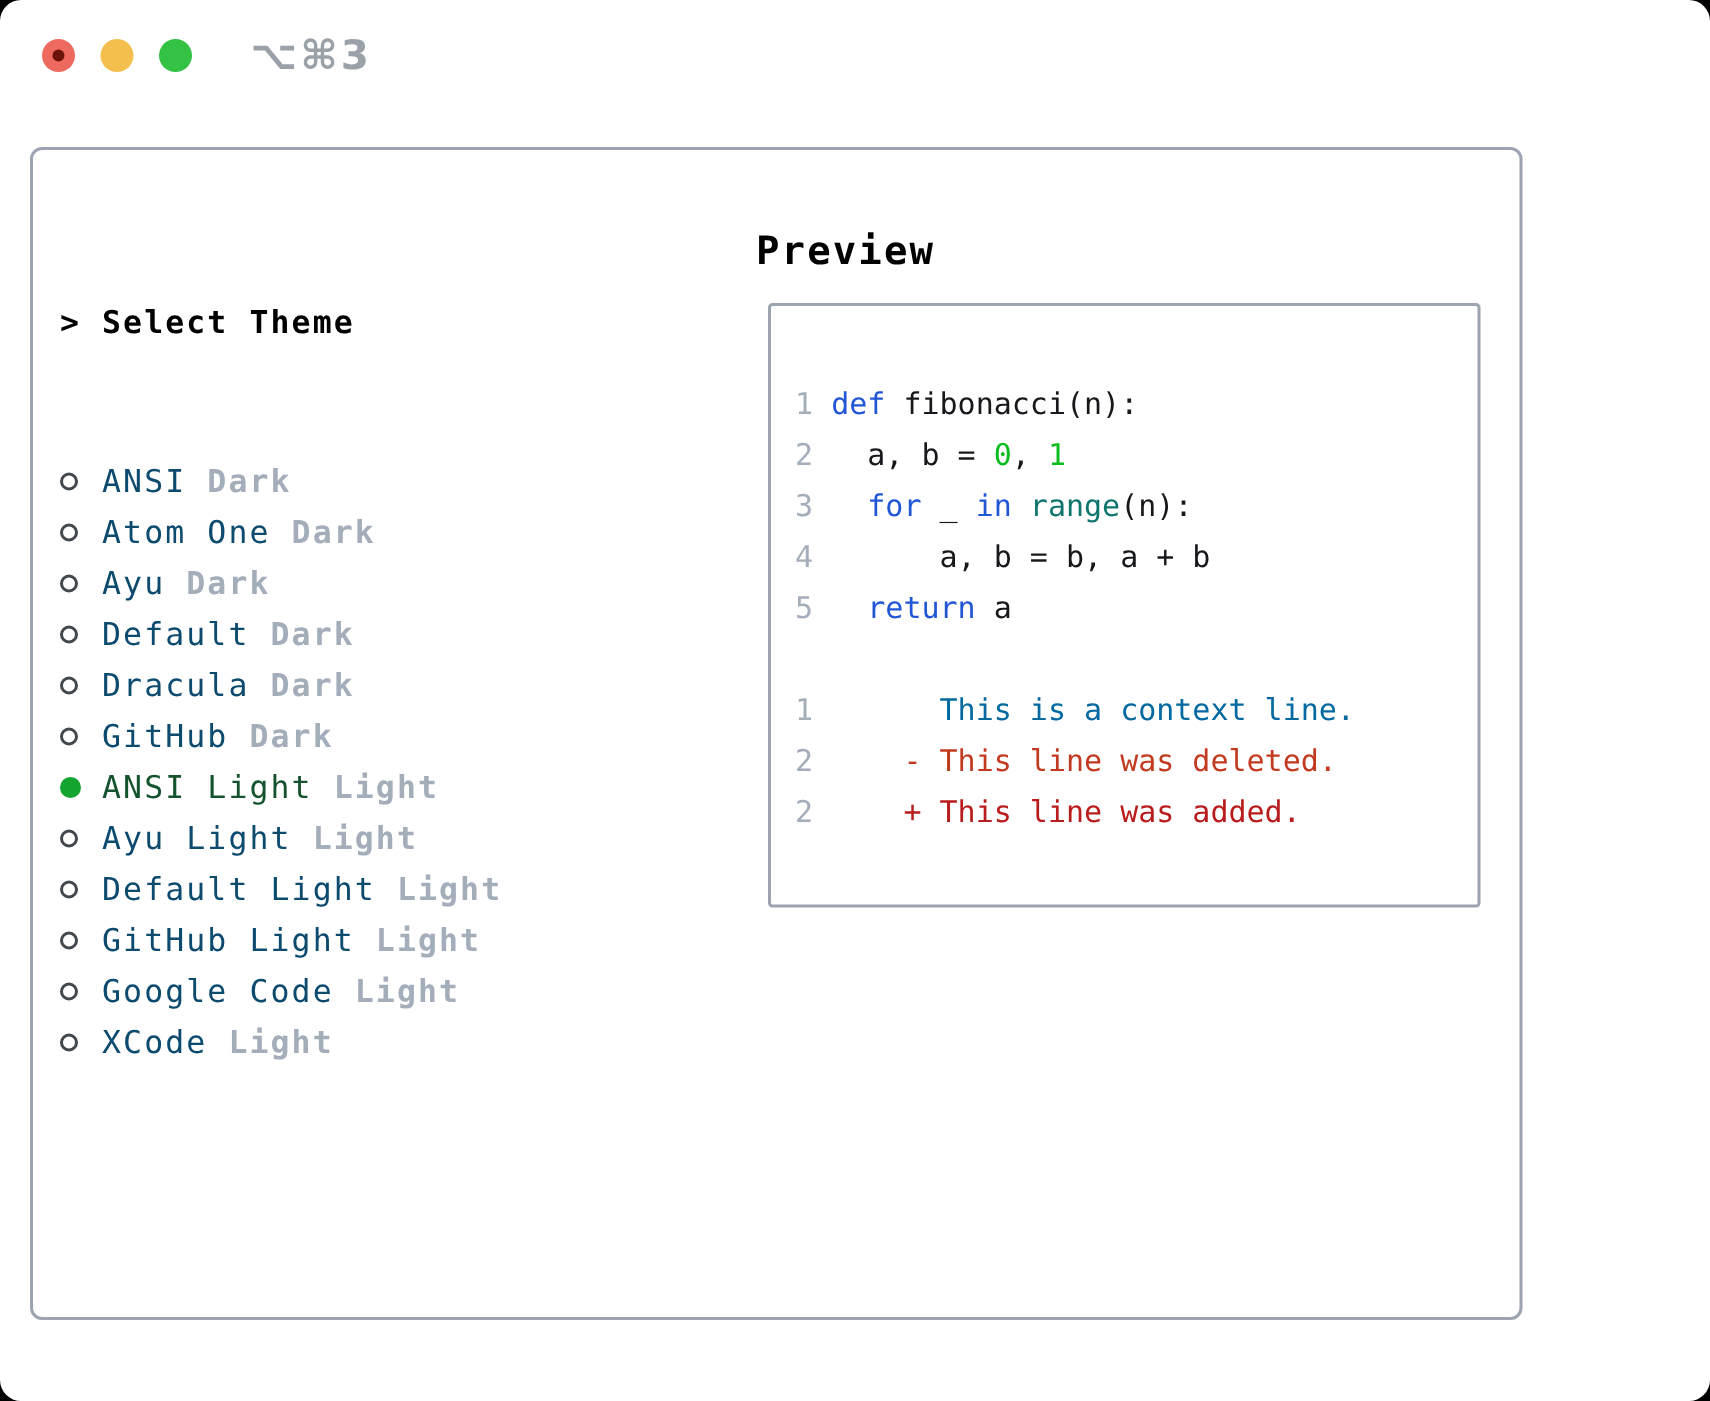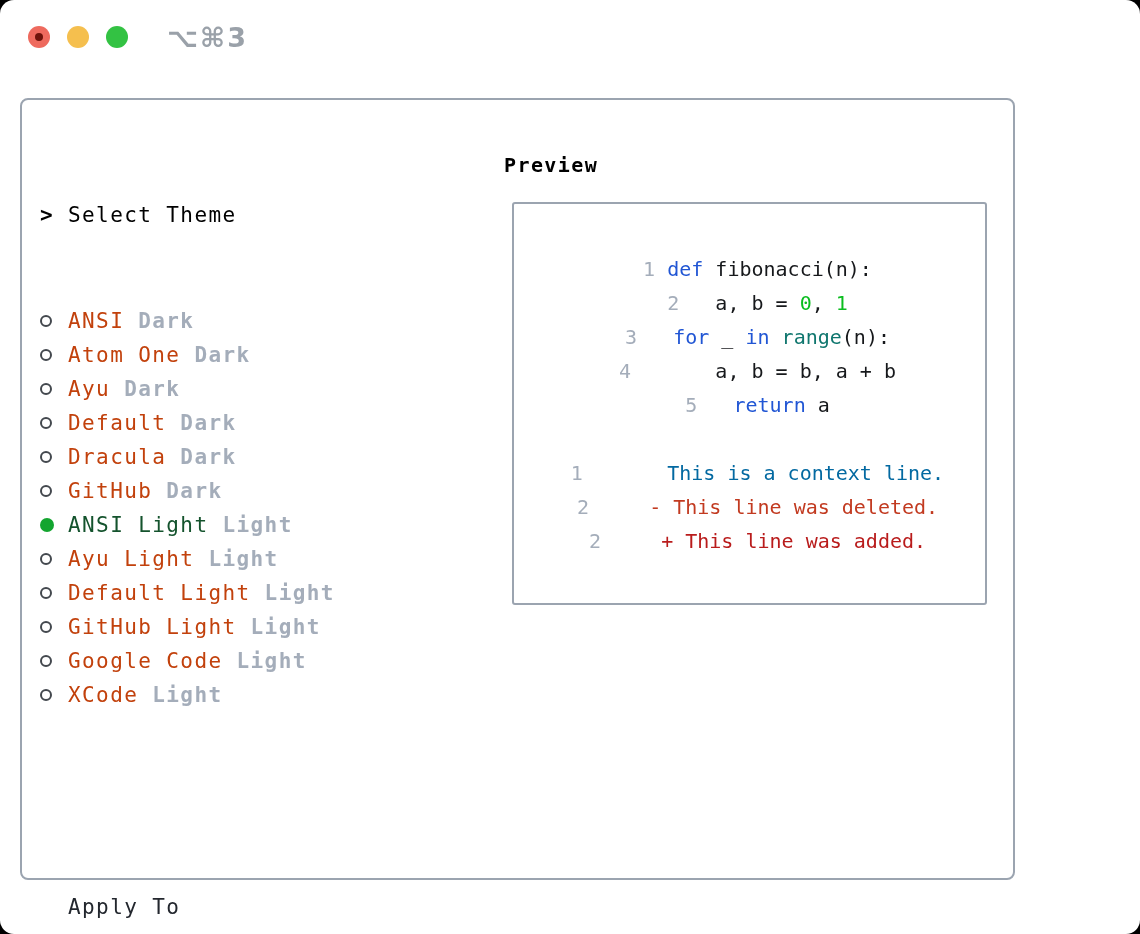--- a/index.html
+++ b/index.html
@@ -38,38 +38,38 @@
   }
   .row { height: 34px; display: flex; align-items: center; }
   .spacer { height: 34px; }
   .marker { width: 28px; display: inline-flex; align-items: center; flex: 0 0 28px; }
   .caret { font-weight: 700; color: #000; }
   .radio {
     width: 12px; height: 12px; border: 2px solid #43484e; border-radius: 50%;
     display: inline-block;
   }
   .radio.sel { width: 14px; height: 14px; border: none; background: #13a52f; }
-  .heading { font-weight: 400; color: #000; }
-  .t-name { color: #c2410c; }
+  .heading { font-weight: 700; color: #000; }
+  .t-name { color: #0c4a6e; }
   .t-name.sel { color: #14532d; }
   .t-variant { color: #a4adba; font-weight: bold; }
 
   
   #preview-heading {
     position: absolute; left: 482px; top: 53px;
-    font-size: 20px; font-weight: 700; letter-spacing: 1.4px; color: #000;
+    font-size: 26px; font-weight: 700; letter-spacing: 1.4px; color: #000;
   }
   #preview-box {
     position: absolute; left: 490px; top: 102px; width: 475px; height: 403px;
     border: 2px solid #9ba4b0; border-radius: 3px; background: #fff;
   }
   #code {
     padding: 48px 0 0 16px; font-size: 20px; line-height: 34px; white-space: pre;
   }
-  .pl { height: 34px; text-align: center; }
+  .pl { height: 34px; }
   .ln  { color: #a4adba; }
   .p   { color: #16181b; }
   .kw  { color: #2156d4; }
   .b   { color: #0f766e; }
   .g   { color: #0abd1f; }
   .ctx { color: #0369a1; }
   .del { color: #c23a20; }
   .add { color: #b91c1c; }
 </style>
 </head>
@@ -88,23 +88,20 @@
 
     <div id="left">
       <div class="row">
         <span class="marker caret">&gt;</span><span class="heading">Select Theme</span>
       </div>
 
       <div id="theme-list"><div class="row"><span class="marker"><span class="radio"></span></span><span class="t-name">ANSI</span><span class="t-variant"> Dark</span></div><div class="row"><span class="marker"><span class="radio"></span></span><span class="t-name">Atom One</span><span class="t-variant"> Dark</span></div><div class="row"><span class="marker"><span class="radio"></span></span><span class="t-name">Ayu</span><span class="t-variant"> Dark</span></div><div class="row"><span class="marker"><span class="radio"></span></span><span class="t-name">Default</span><span class="t-variant"> Dark</span></div><div class="row"><span class="marker"><span class="radio"></span></span><span class="t-name">Dracula</span><span class="t-variant"> Dark</span></div><div class="row"><span class="marker"><span class="radio"></span></span><span class="t-name">GitHub</span><span class="t-variant"> Dark</span></div><div class="row"><span class="marker"><span class="radio sel"></span></span><span class="t-name sel">ANSI Light</span><span class="t-variant"> Light</span></div><div class="row"><span class="marker"><span class="radio"></span></span><span class="t-name">Ayu Light</span><span class="t-variant"> Light</span></div><div class="row"><span class="marker"><span class="radio"></span></span><span class="t-name">Default Light</span><span class="t-variant"> Light</span></div><div class="row"><span class="marker"><span class="radio"></span></span><span class="t-name">GitHub Light</span><span class="t-variant"> Light</span></div><div class="row"><span class="marker"><span class="radio"></span></span><span class="t-name">Google Code</span><span class="t-variant"> Light</span></div><div class="row"><span class="marker"><span class="radio"></span></span><span class="t-name">XCode</span><span class="t-variant"> Light</span></div></div>
 
       <div class="spacer"></div>
 
-      <div class="row">
-        <span class="marker"></span><span>Apply To</span>
-      </div>
 
       
 
       
 
       
     </div>
 
     <div id="preview-heading">Preview</div>
 

